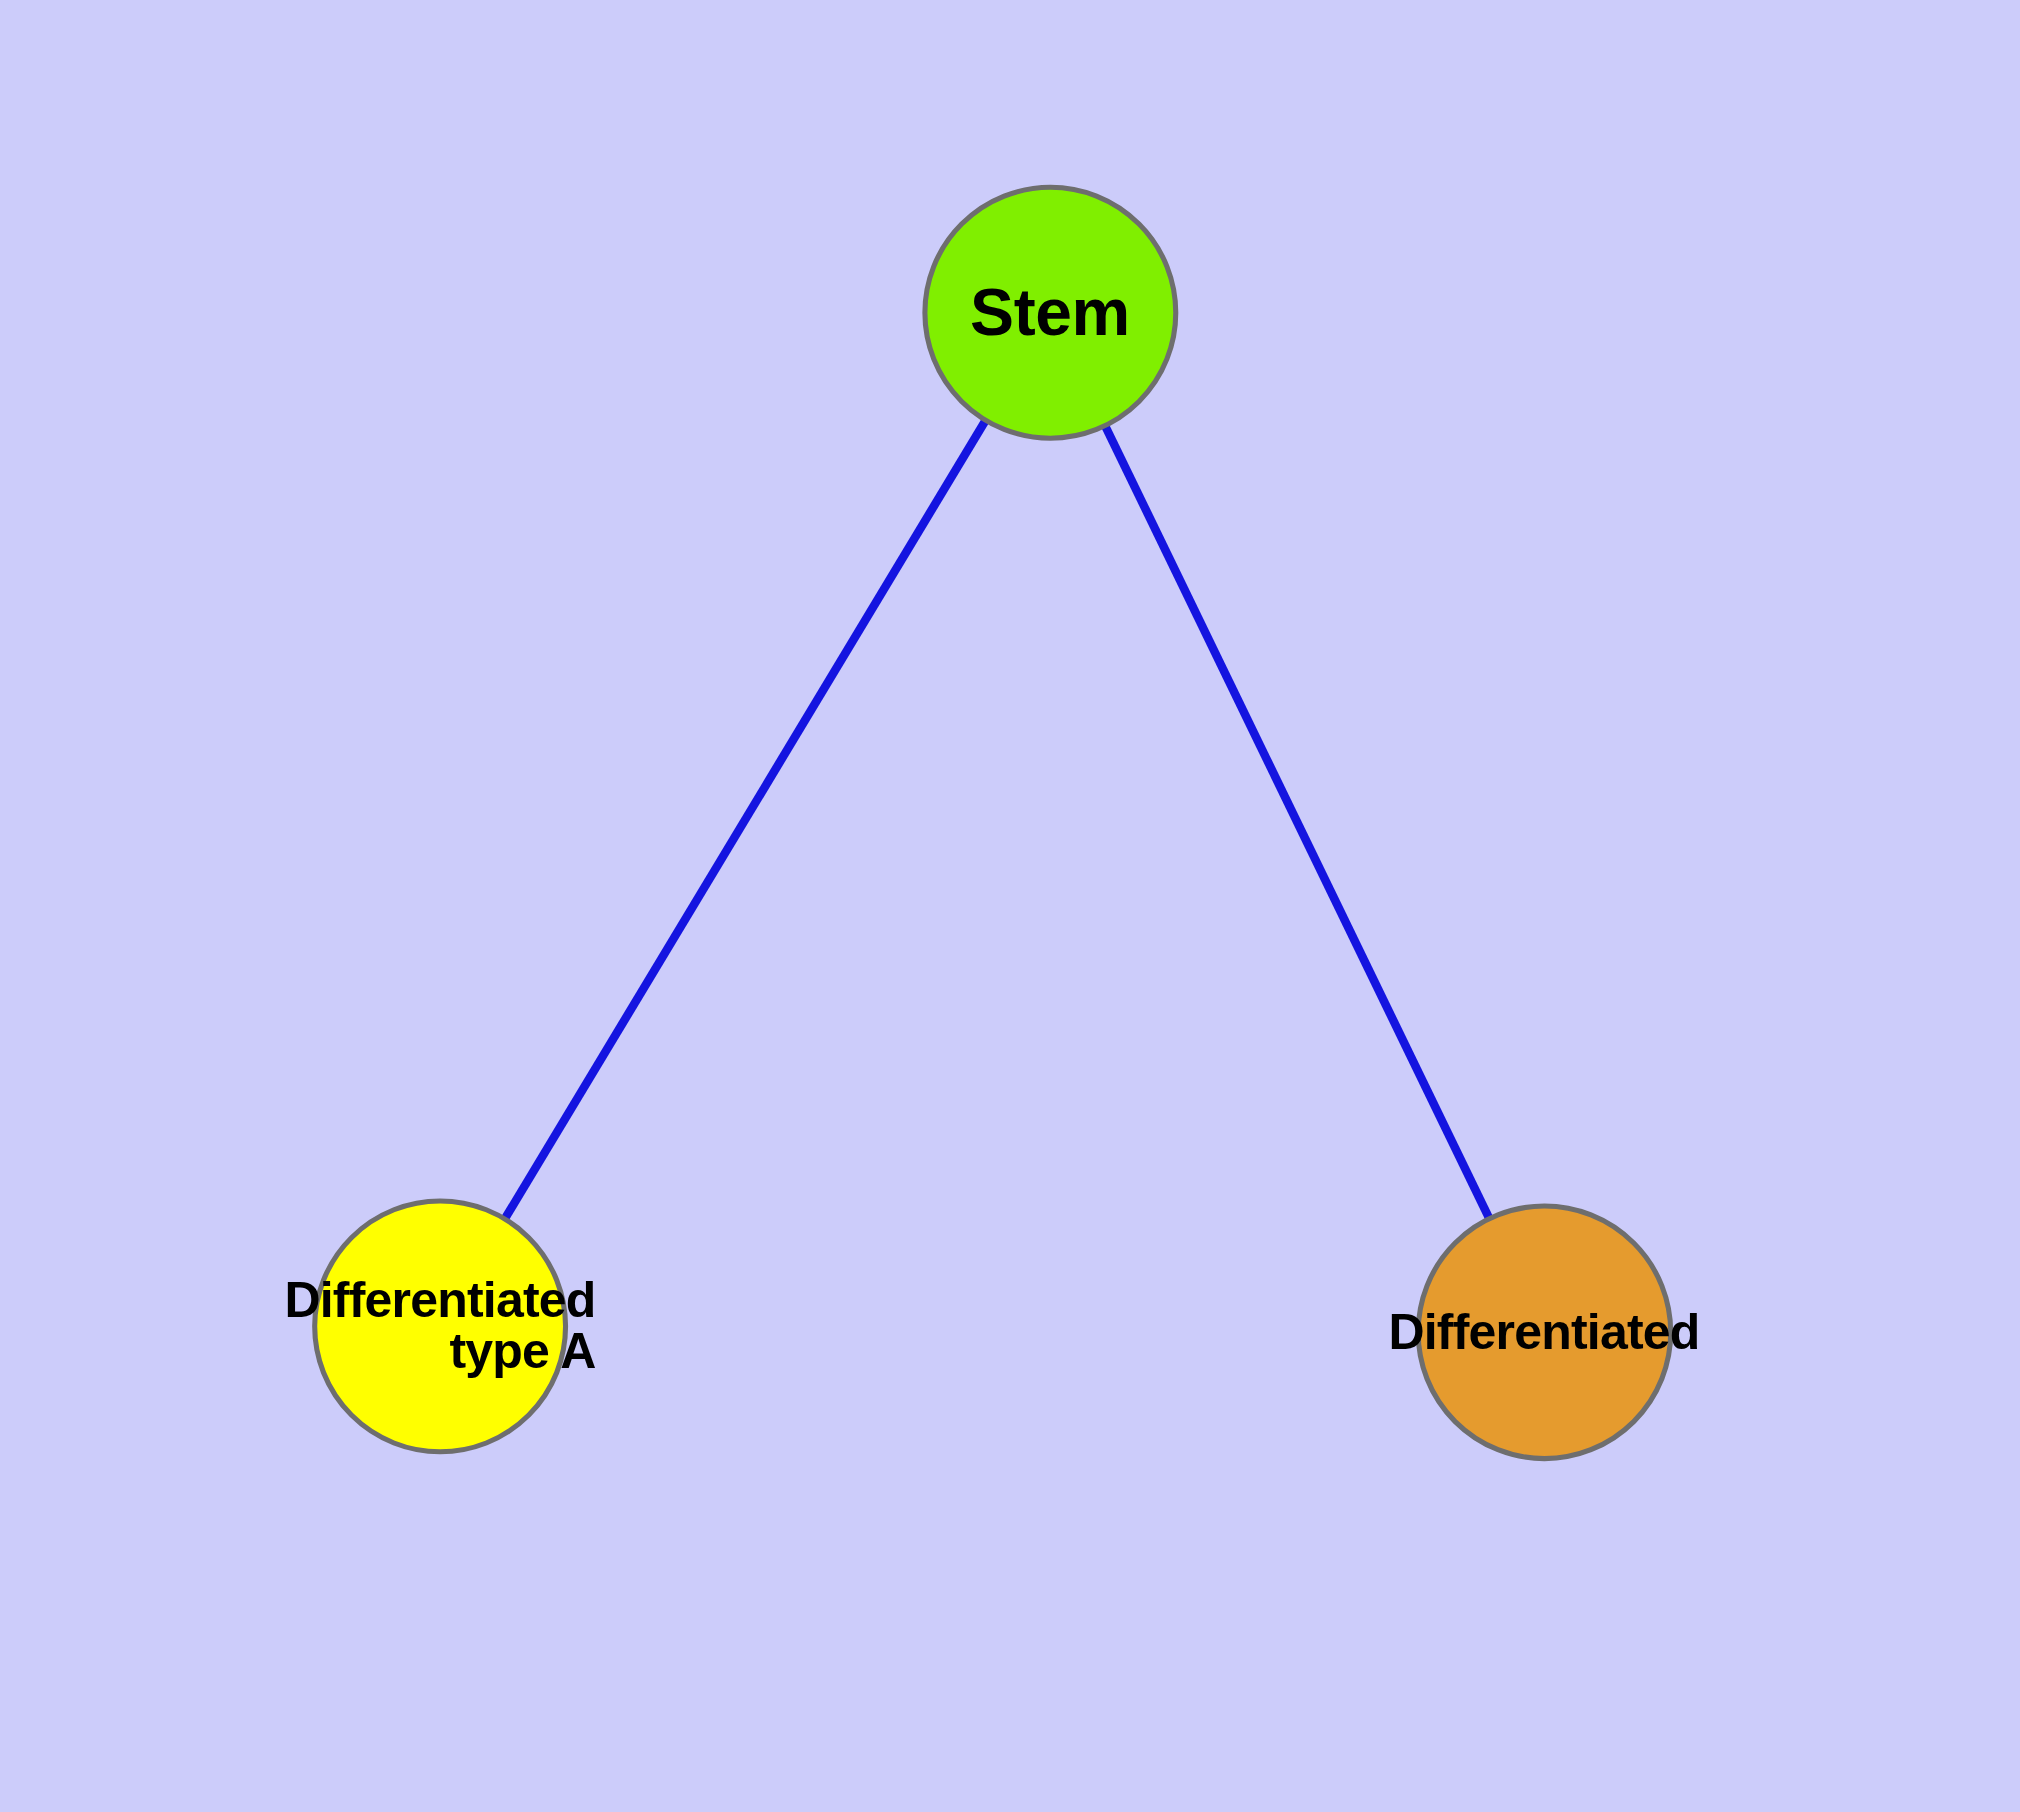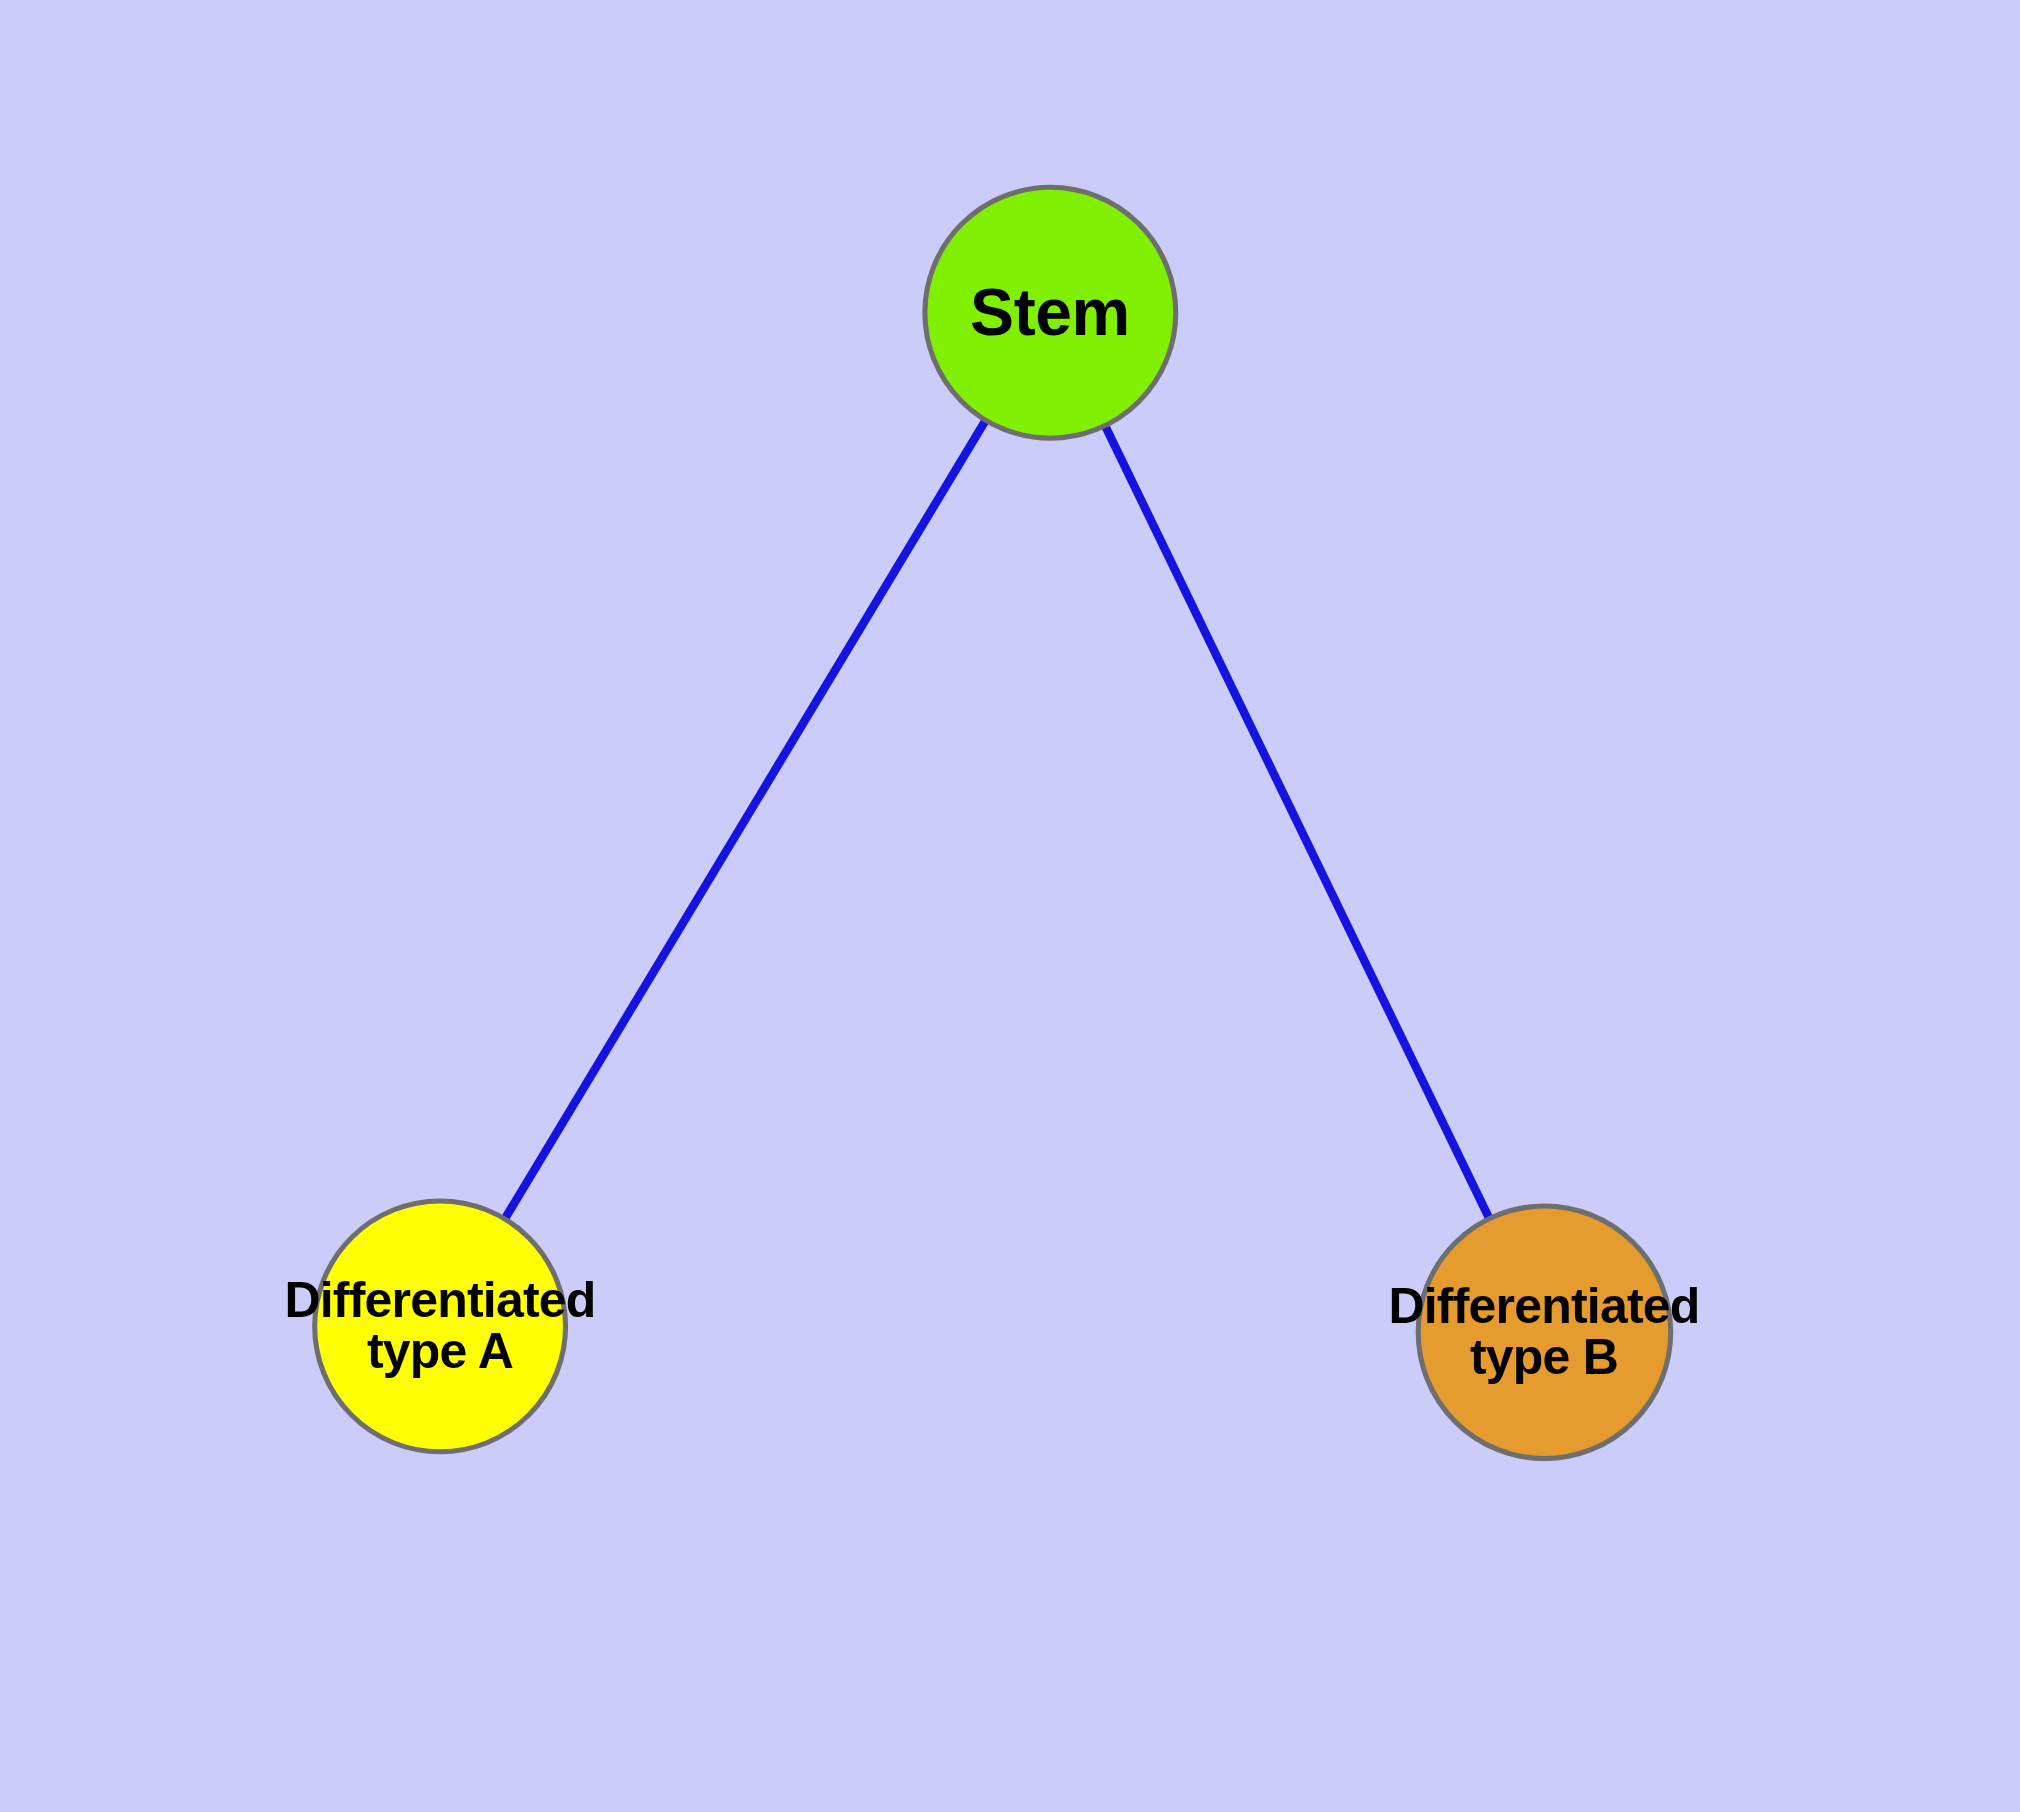--- a/index.html
+++ b/index.html
@@ -18,21 +18,21 @@
   }
   #graph-svg {
     position: absolute;
     left: 0;
     top: 0;
     width: 2021px;
     height: 1812px;
   }
   .node-label {
     position: absolute;
-    text-align: center;
+    text-align: right;
     font-family: "Liberation Sans", "DejaVu Sans", sans-serif;
     font-weight: bold;
     color: #000000;
     white-space: nowrap;
     line-height: 1.02;
     pointer-events: none;
     transform: translate(-50%, -50%);
   }
   .node-label.root {
     font-size: 66px;
@@ -62,17 +62,16 @@
   <div id="labels-layer">
       <div class="node-label root" style="left: 1050px; top: 313px;">
         <span class="label-line">Stem</span>
       </div>
       <div class="node-label leaf" style="left: 440px; top: 1326px;">
         <span class="label-line">Differentiated</span>
         <span class="label-line">type A</span>
       </div>
       <div class="node-label leaf" style="left: 1544px; top: 1332px;">
         <span class="label-line">Differentiated</span>
-        <span class="label-line">type B</span>
       </div>
     </div>
 </div>
 
 
 </body></html>

